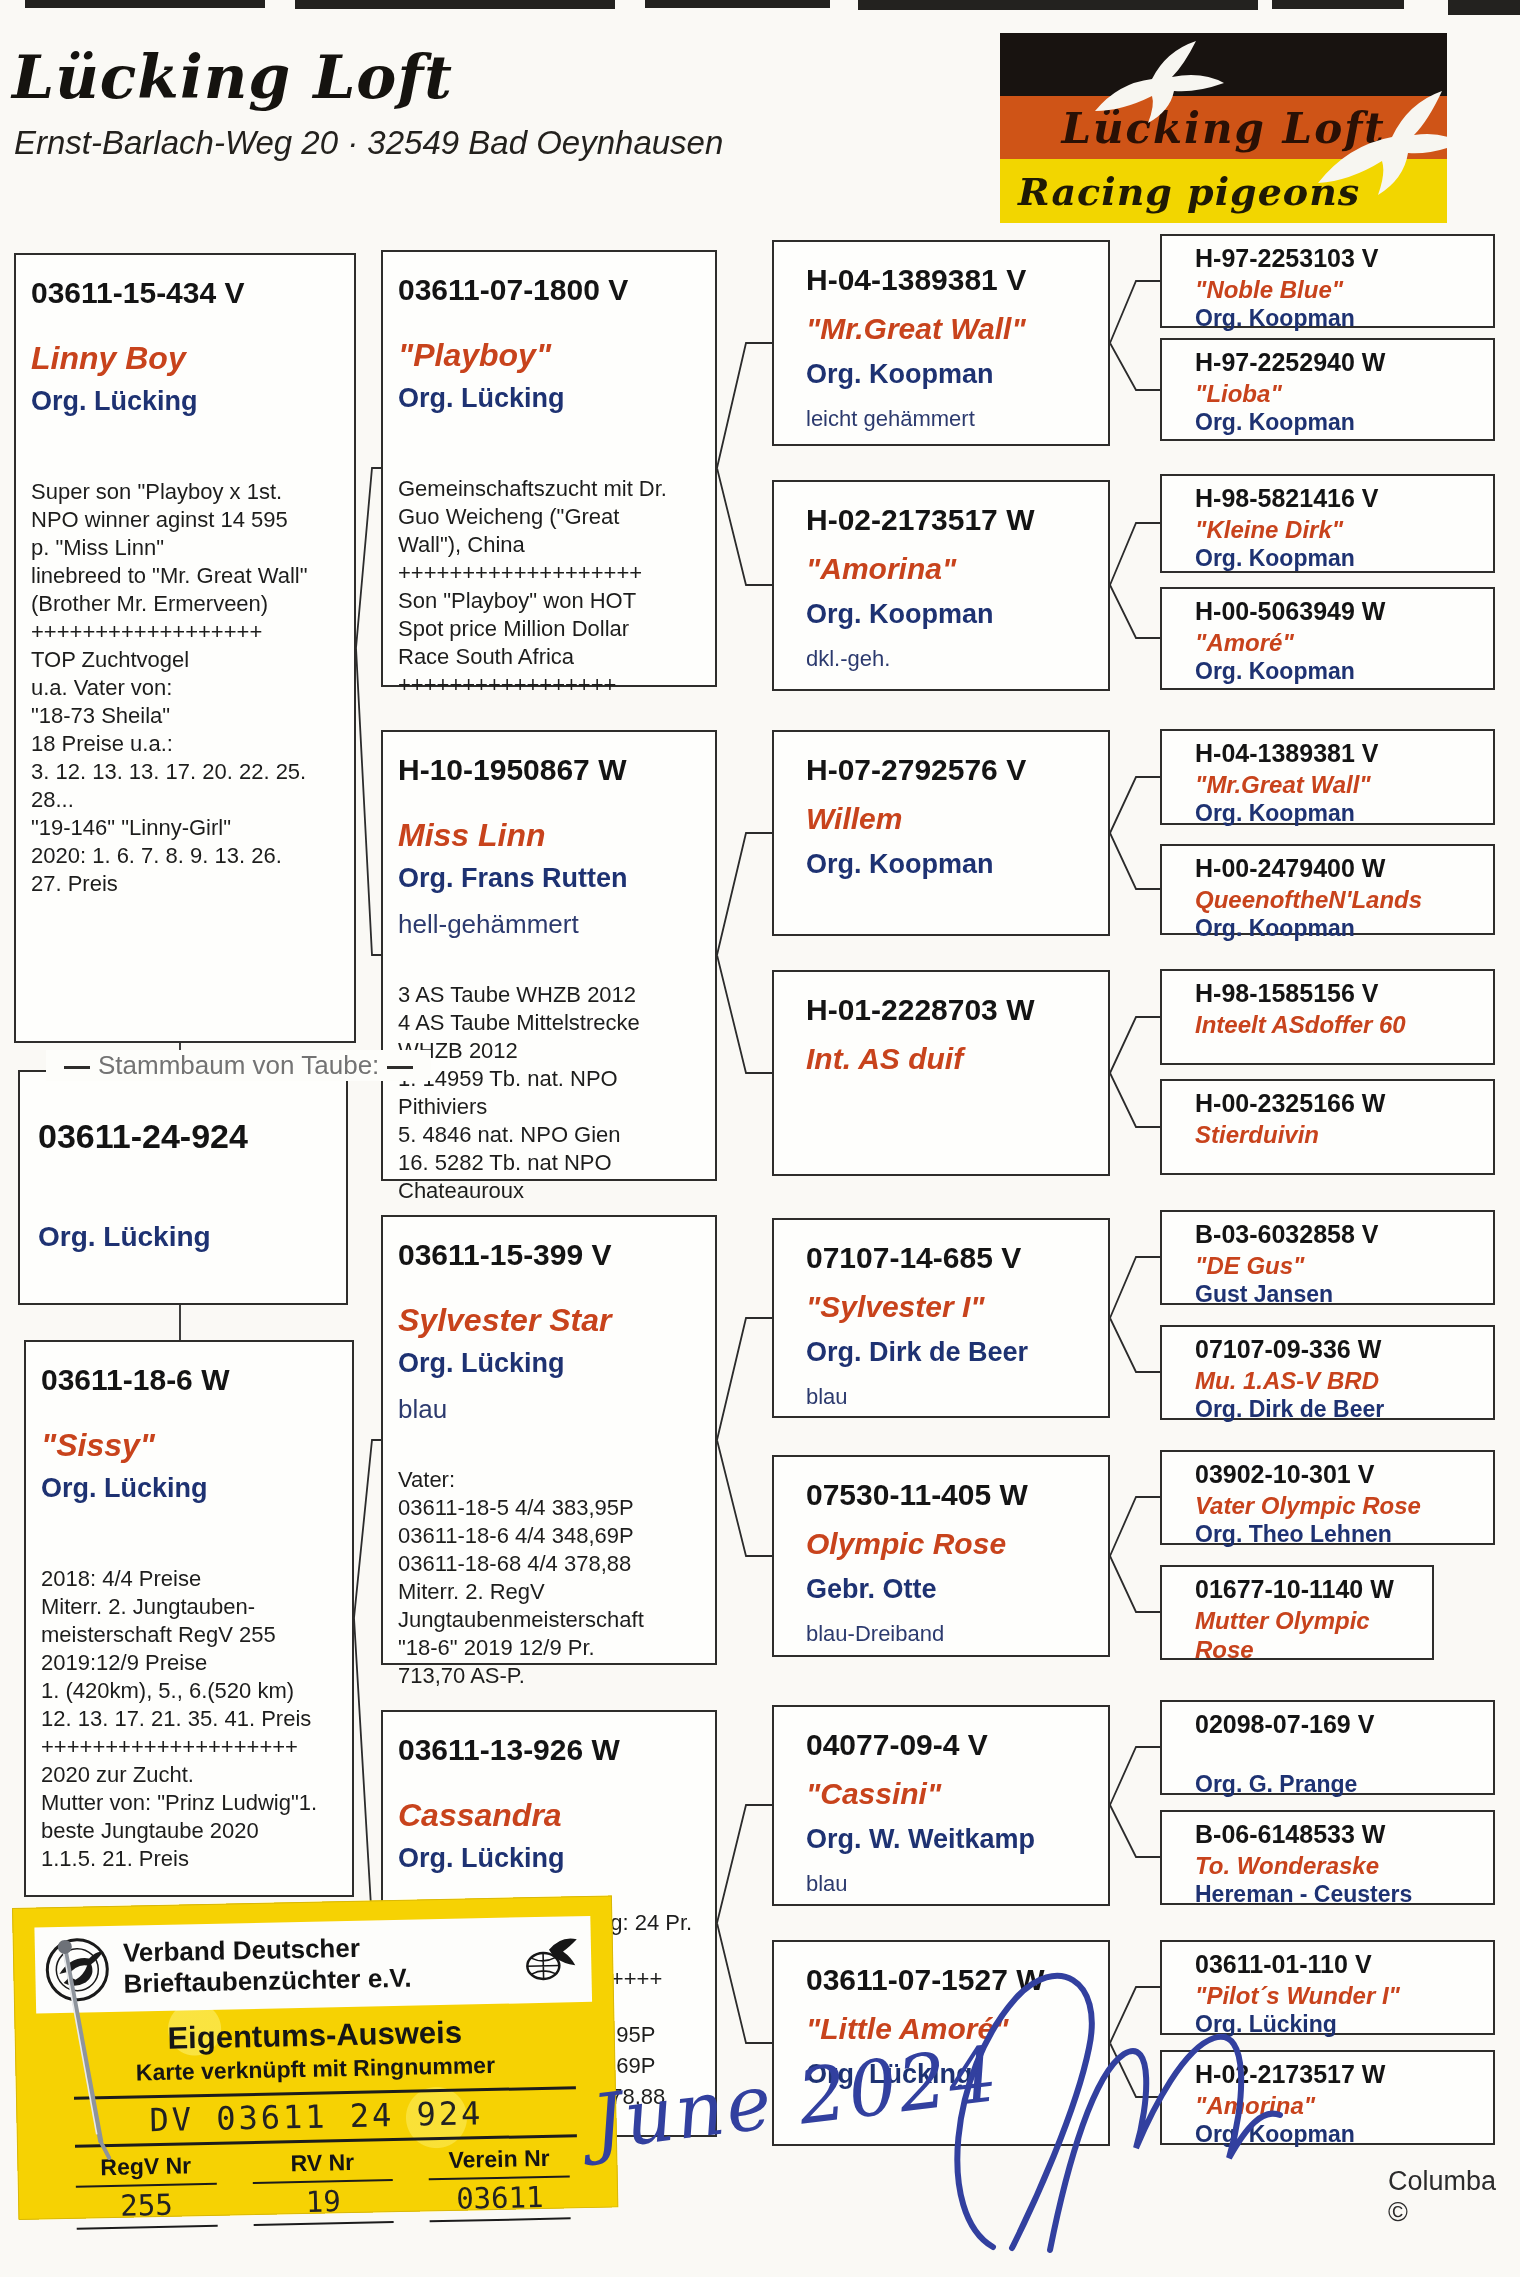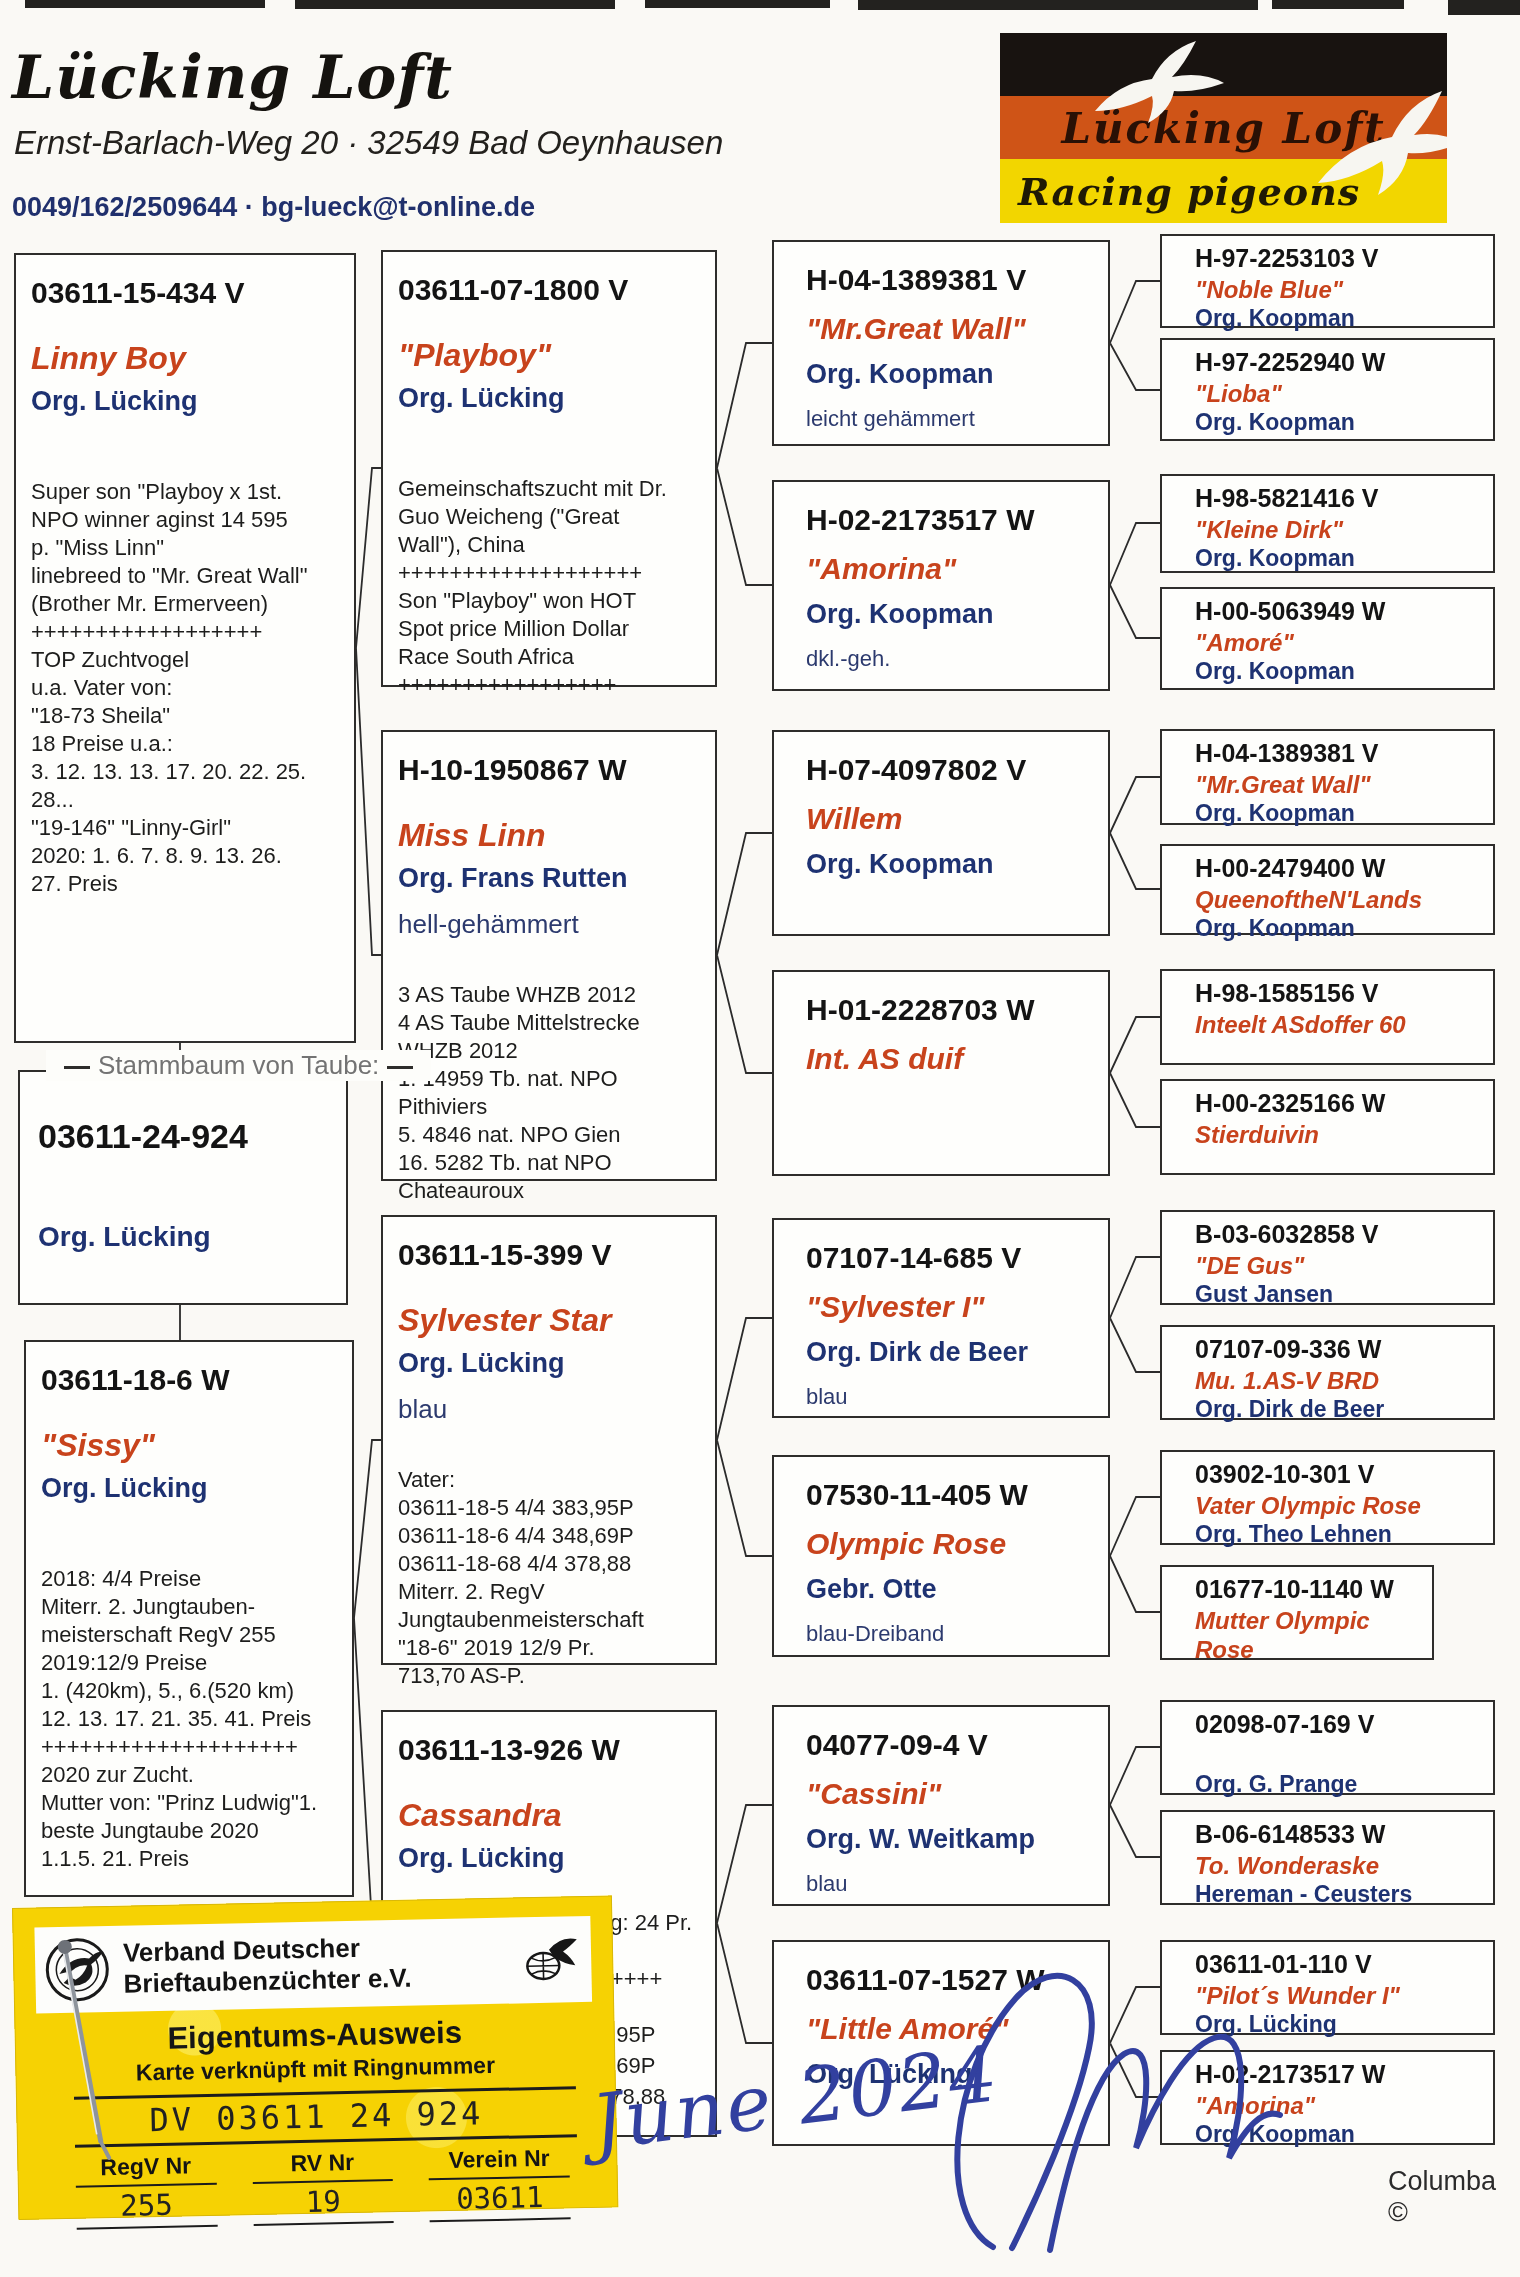--- a/index.html
+++ b/index.html
@@ -91,21 +91,20 @@
 
   <div class="scanmark" style="left:25px;top:0;width:240px;height:8px"></div>
   <div class="scanmark" style="left:295px;top:0;width:320px;height:9px"></div>
   <div class="scanmark" style="left:645px;top:0;width:185px;height:8px"></div>
   <div class="scanmark" style="left:858px;top:0;width:400px;height:10px"></div>
   <div class="scanmark" style="left:1272px;top:0;width:132px;height:9px"></div>
   <div class="scanmark" style="left:1448px;top:0;width:72px;height:15px"></div>
 
   <div class="loft-name">Lücking Loft</div>
   <div class="address">Ernst-Barlach-Weg 20  ·  32549 Bad Oeynhausen</div>
-  <div class="contact">0049/162/2509644  ·  bg-lueck@t-online.de</div>
 
   <div class="logo">
     <div class="band b1" style="background:#181310"></div>
     <div class="band b2" style="background:#cf5417">
       <span class="logo-title">Lücking Loft</span>
     </div>
     <div class="band b3" style="background:#f2d600">
       <span class="logo-sub">Racing pigeons</span>
     </div>
     <svg width="447" height="190" viewBox="0 0 447 190">
@@ -239,21 +238,21 @@
     <div class="org">Org. Koopman</div>
     <div class="colorline">leicht gehämmert</div>
   </div>
   <div class="pbox md" style="left:772px;top:480px;width:338px;height:211px">
     <div class="ring">H-02-2173517 W</div>
     <div class="pname">"Amorina"</div>
     <div class="org">Org. Koopman</div>
     <div class="colorline">dkl.-geh.</div>
   </div>
   <div class="pbox md" style="left:772px;top:730px;width:338px;height:206px">
-    <div class="ring">H-07-4097802 V</div>
+    <div class="ring">H-07-2792576 V</div>
     <div class="pname">Willem</div>
     <div class="org">Org. Koopman</div>
 
   </div>
   <div class="pbox md" style="left:772px;top:970px;width:338px;height:206px">
     <div class="ring">H-01-2228703 W</div>
     <div class="pname">Int. AS duif</div>
     <div class="org"></div>
 
   </div>

